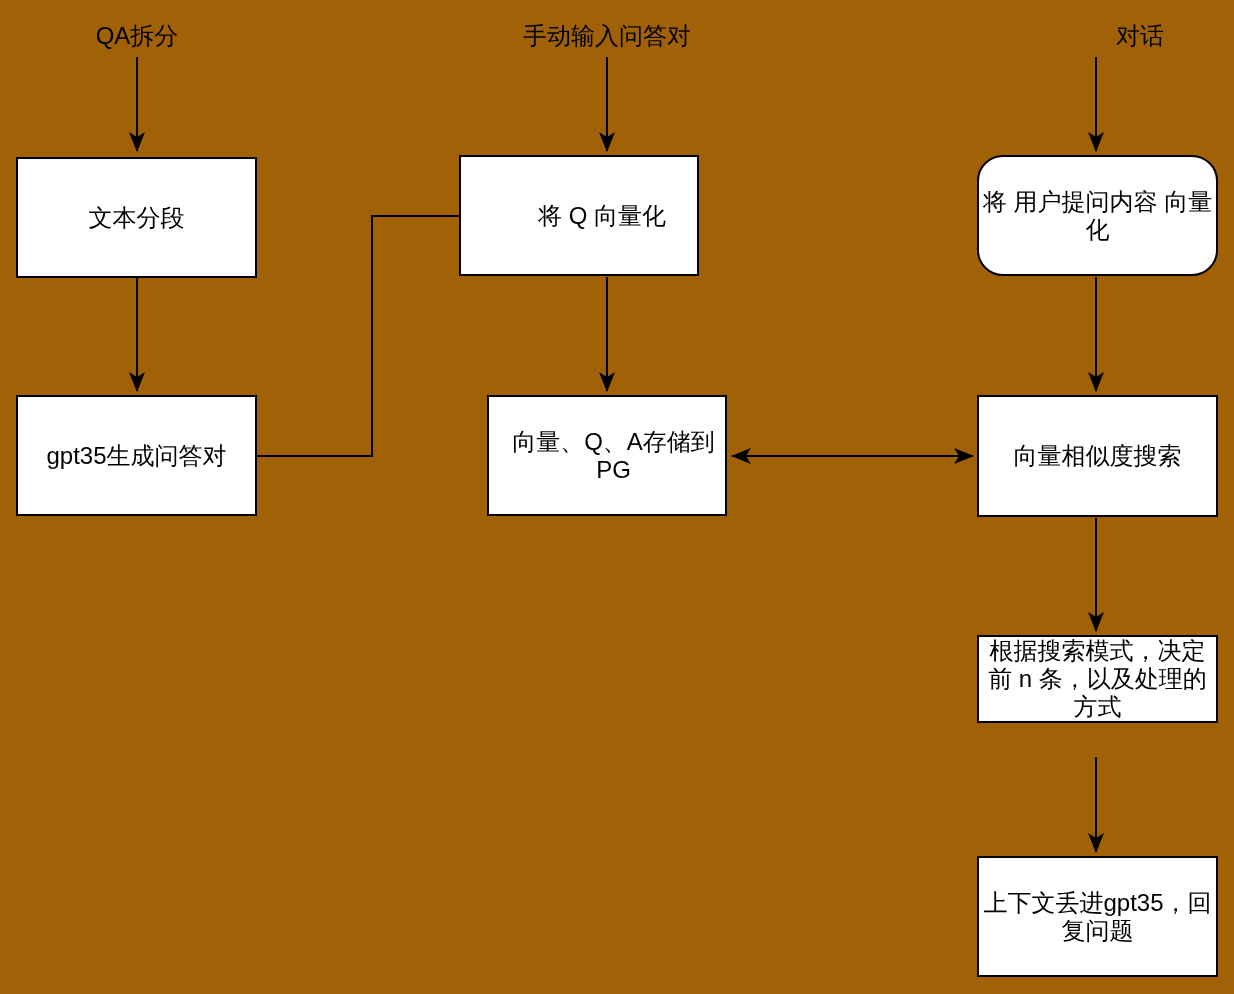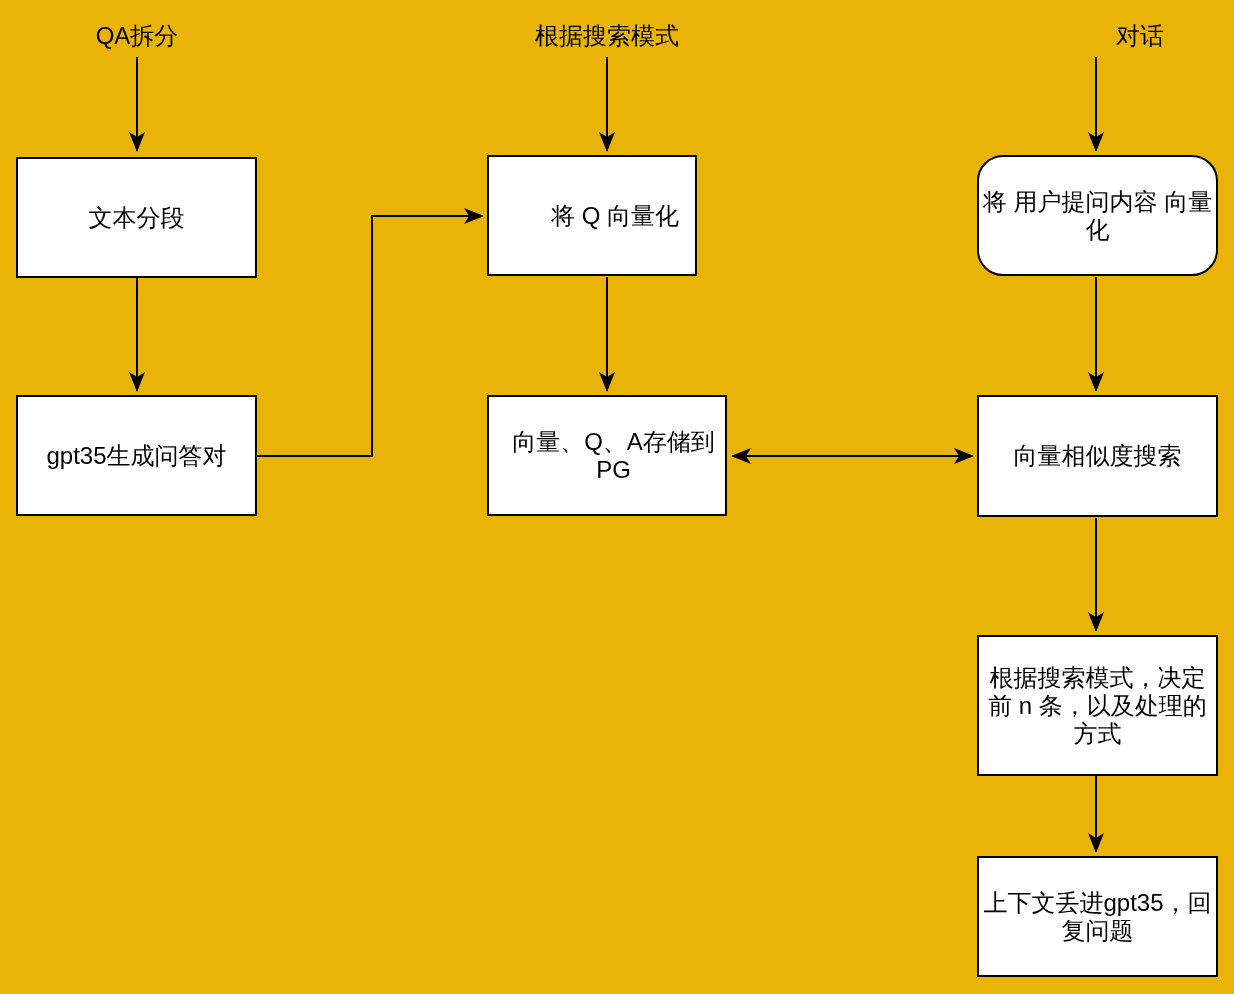--- a/index.html
+++ b/index.html
@@ -4,21 +4,21 @@
 <style>
   html, body {
     margin: 0;
     padding: 0;
     background: #ffffff;
   }
   .canvas {
     position: relative;
     width: 1234px;
     height: 994px;
-    background: #eab308;
+    background: #a16207;
     font-family: "Liberation Sans", "DejaVu Sans", sans-serif;
     color: #000000;
     overflow: hidden;
   }
   .edge-layer {
     position: absolute;
     left: 0;
     top: 0;
     width: 1234px;
     height: 994px;
@@ -44,25 +44,25 @@
     font-size: 24px;
     line-height: 28px;
     padding: 2px;
   }
   .node .node-label {
     white-space: pre-line;
   }
   
   .n-a1 { left: 16px;  top: 157px; width: 241px; height: 121px; }
   .n-a2 { left: 16px;  top: 395px; width: 241px; height: 121px; }
-  .n-b1 { left: 487px; top: 155px; width: 210px; height: 121px; padding-left: 48px; }
+  .n-b1 { left: 459px; top: 155px; width: 240px; height: 121px; padding-left: 48px; }
   .n-b2 { left: 487px; top: 395px; width: 240px; height: 121px; padding-left: 15px; }
   .n-c1 { left: 977px; top: 155px; width: 241px; height: 121px; border-radius: 26px; }
   .n-c2 { left: 977px; top: 395px; width: 241px; height: 122px; }
-  .n-c3 { left: 977px; top: 635px; width: 241px; height: 141px; }
+  .n-c3 { left: 977px; top: 635px; width: 241px; height: 88px; }
   .n-c4 { left: 977px; top: 856px; width: 241px; height: 121px; align-items: center; }
   .lbl-1 { left: 137px;  top: 23px; }
   .lbl-2 { left: 607px;  top: 23px; }
   .lbl-3 { left: 1140px; top: 23px; }
 </style>
 </head>
 <body>
 
 <div class="canvas">
 
@@ -83,21 +83,21 @@
       <path d="M607,277 L607,391" marker-end="url(#arrowEnd)"></path>
       <path d="M1096,277 L1096,391" marker-end="url(#arrowEnd)"></path>
       <path d="M257,456 L372,456 L372,216 L483,216" marker-end="url(#arrowEnd)"></path>
       <path d="M732,456 L973,456" marker-start="url(#arrowStart)" marker-end="url(#arrowEnd)"></path>
       <path d="M1096,518 L1096,631" marker-end="url(#arrowEnd)"></path>
       <path d="M1096,757 L1096,852" marker-end="url(#arrowEnd)"></path>
     </g>
   </svg>
 
   <div class="entry-label lbl-1">QA拆分</div>
-  <div class="entry-label lbl-2">根据搜索模式</div>
+  <div class="entry-label lbl-2">手动输入问答对</div>
   <div class="entry-label lbl-3">对话</div>
 
   <div class="node n-a1">
     <span class="node-label">文本分段</span>
   </div>
   <div class="node n-a2">
     <span class="node-label">gpt35生成问答对</span>
   </div>
   <div class="node n-b1">
     <span class="node-label">将 Q 向量化</span>

